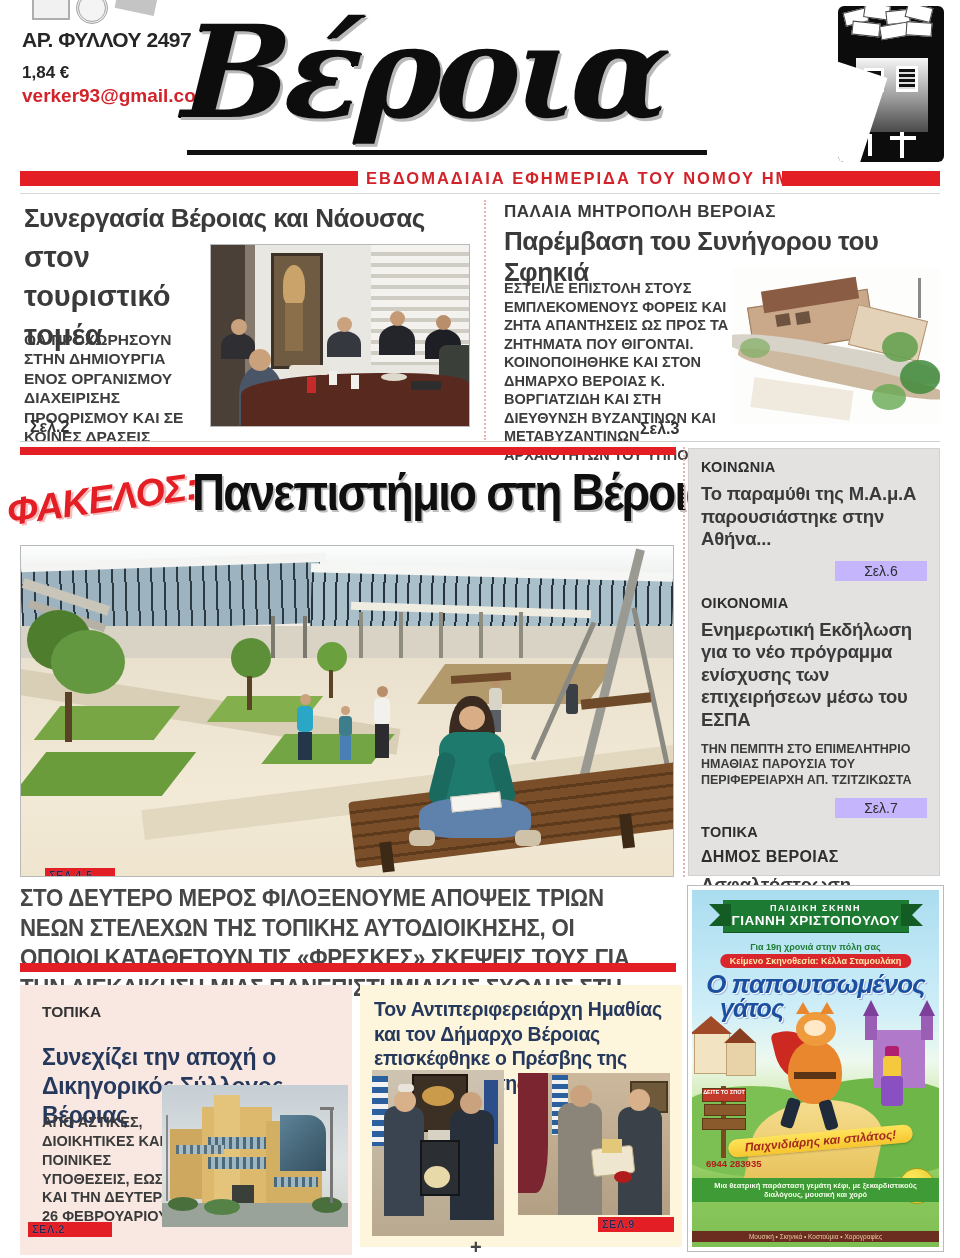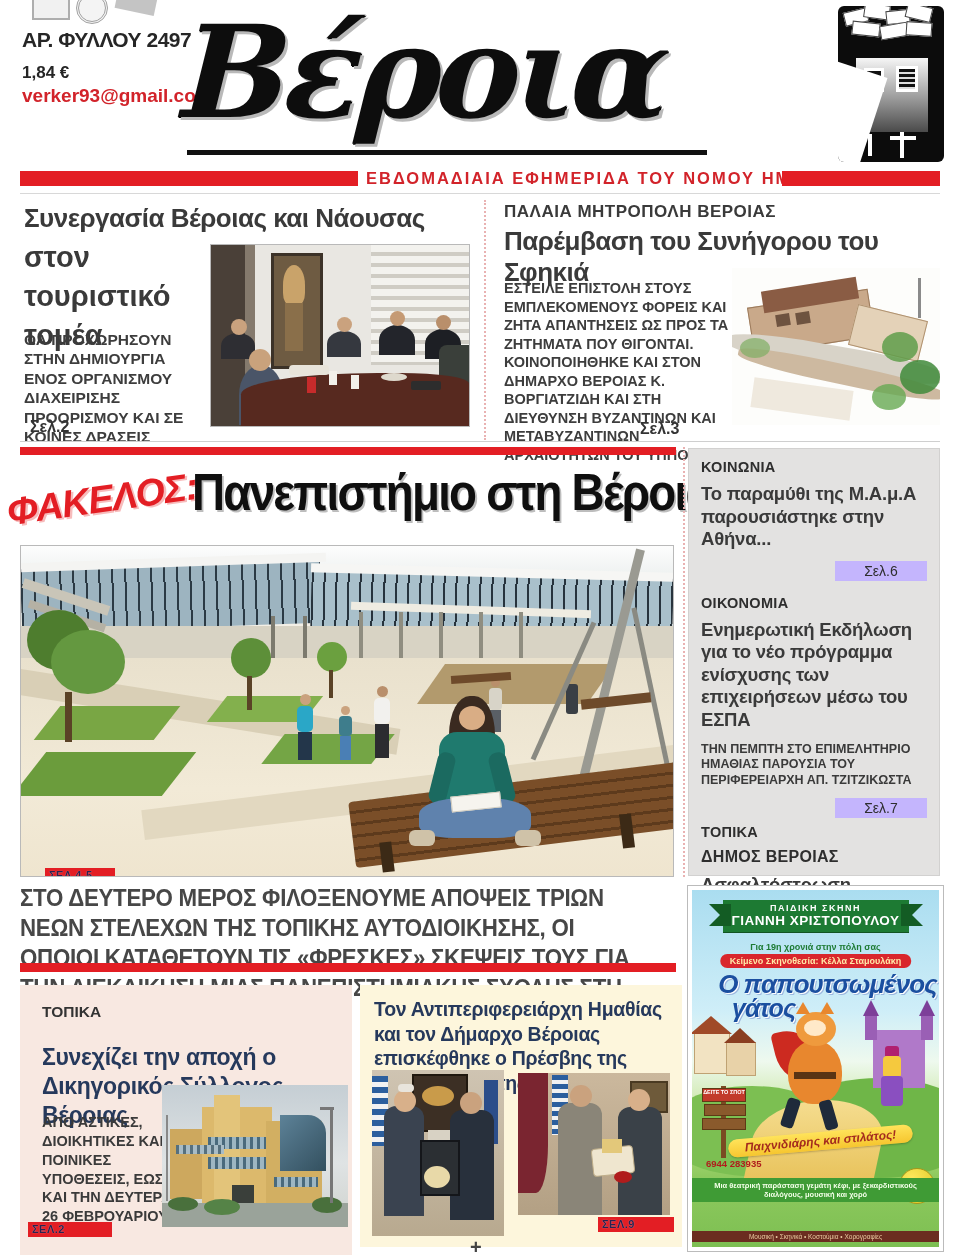--- a/index.html
+++ b/index.html
@@ -78,21 +78,21 @@
   .ribbon{position:absolute;left:50%;top:10px;transform:translateX(-50%);width:186px;background:#1d7a33;
     color:#fff;text-align:center;padding:3px 0 4px;box-shadow:0 1px 0 #125422;}
   .ribbon .l1{font-size:9px;font-weight:bold;letter-spacing:1.5px;}
   .ribbon .l2{font-size:13.5px;font-weight:bold;letter-spacing:.5px;}
   .ribbon:before,.ribbon:after{content:"";position:absolute;top:4px;border:11px solid #135c24;}
   .ribbon:before{left:-14px;border-left-color:transparent;}
   .ribbon:after{right:-14px;border-right-color:transparent;}
   .po-sub{position:absolute;left:0;top:52px;width:100%;text-align:center;font-size:9px;font-weight:bold;color:#1d7a33;}
   .po-dir{position:absolute;left:50%;top:64px;transform:translateX(-50%);background:#d9262c;border-radius:8px;
     color:#ffe9a8;font-size:9px;font-weight:bold;padding:2px 10px;white-space:nowrap;}
-  .po-title{position:absolute;left:12px;top:82px;width:100%;text-align:center;color:#1b4fa0;
+  .po-title{position:absolute;left:0;top:82px;width:100%;text-align:center;color:#1b4fa0;
     font-weight:900;font-style:italic;font-size:26px;line-height:.95;letter-spacing:-1px;
     text-shadow:1px 1px 0 #fff,2px 2px 0 #9db9e0;}
   .po-title .t2{display:block;text-align:left;padding-left:28px;font-size:25px;}
   .po-tag{position:absolute;left:36px;top:242px;width:185px;background:linear-gradient(180deg,#ffe35a,#f6c62f);
     border-radius:10px;transform:rotate(-5deg);text-align:center;font-size:12px;font-weight:900;font-style:italic;
     color:#a42b1e;padding:2px 0;box-shadow:0 1px 2px rgba(0,0,0,.25);}
   .po-phone{position:absolute;left:14px;top:268px;font-size:9.5px;font-weight:bold;color:#b01c1c;}
   .po-strip{position:absolute;left:0;top:288px;width:100%;background:#3f9b35;color:#f3ffe8;
     font-size:7.5px;font-weight:bold;text-align:center;padding:3px 4px;box-sizing:border-box;}
   .po-badge{position:absolute;right:4px;top:278px;width:34px;height:34px;border-radius:50%;

